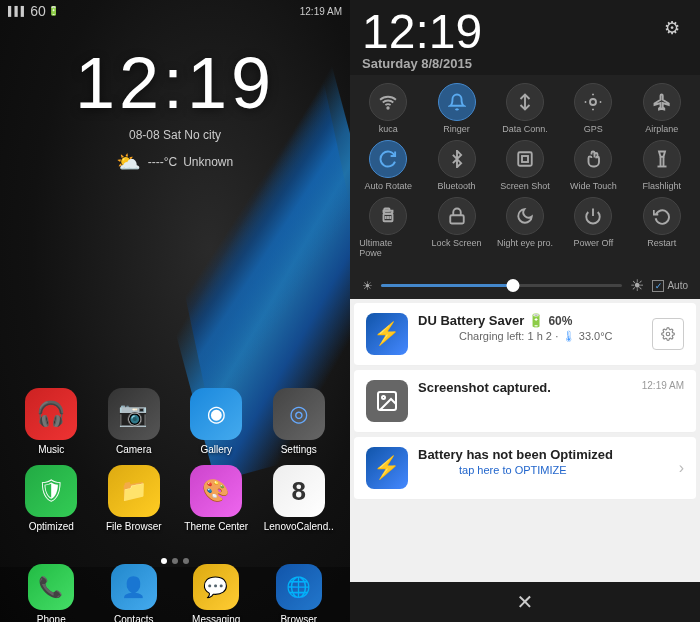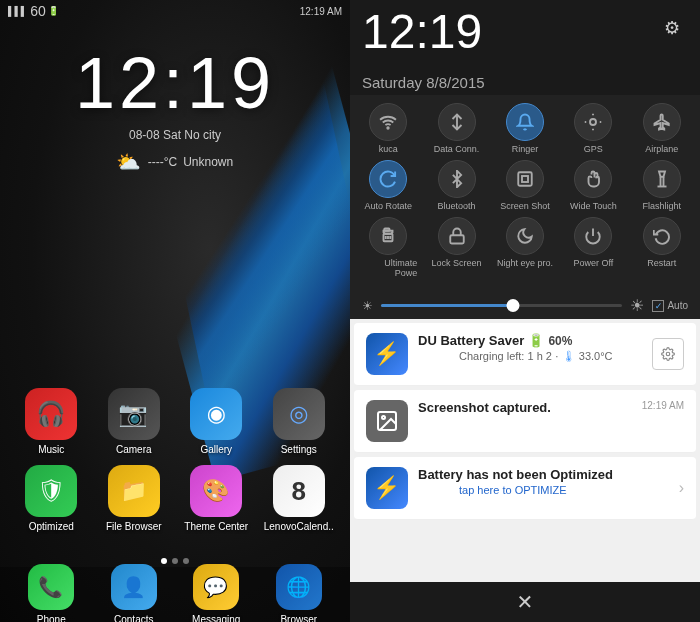--- a/index.html
+++ b/index.html
@@ -188,23 +188,24 @@
       background: #1a1a1a;
     }
     .notif-time-block {}
     .notif-time-large {
       font-size: 48px;
       font-weight: 100;
       color: #fff;
       line-height: 1;
     }
     .notif-date-text {
-      font-size: 15px;
+      font-size: 13px;
       color: #aaa;
-      margin-top: 18px;
+      margin-top: 0;
+      font-weight: bold;
     }
     .gear-btn {
       width: 32px; height: 32px;
       display: flex; align-items: center; justify-content: center;
       color: #ccc;
       font-size: 18px;
       margin-top: 4px;
     }
 
     
@@ -234,21 +235,21 @@
       border: 1px solid #444;
     }
     .toggle-circle.active {
       background: #2a5a8a;
       color: #5aaaf0;
       border-color: #4488cc;
     }
     .toggle-label {
       font-size: 9px;
       color: #aaa;
-      text-align: right;
+      text-align: left;
     }
 
     
     .brightness-row {
       display: flex;
       align-items: center;
       padding: 4px 12px;
       gap: 8px;
       background: #222;
     }
@@ -519,38 +520,38 @@
             <path d="M5 12.55a11 11 0 0 1 14.08 0"></path>
             <path d="M1.42 9a16 16 0 0 1 21.16 0"></path>
             <path d="M8.53 16.11a6 6 0 0 1 6.95 0"></path>
             <circle cx="12" cy="20" r="1" fill="#aaa"></circle>
           </svg>
         </div>
         <span class="toggle-label">kuca</span>
       </div>
 
       <div class="toggle-item">
-        <div class="toggle-circle">
-          <svg width="18" height="18" viewBox="0 0 24 24" fill="none" stroke="#aaa" stroke-width="2.5">
-            <line x1="12" y1="2" x2="12" y2="22"></line>
-            <polyline points="18 8 12 2 6 8"></polyline>
-            <polyline points="6 16 12 22 18 16"></polyline>
-          </svg>
-        </div>
-        <span class="toggle-label">Data Conn.</span>
-      </div>
-
-      <div class="toggle-item">
         <div class="toggle-circle active">
           <svg width="18" height="18" viewBox="0 0 24 24" fill="none" stroke="#5aaaf0" stroke-width="2.5">
             <path d="M18 8A6 6 0 0 0 6 8c0 7-3 9-3 9h18s-3-2-3-9"></path>
             <path d="M13.73 21a2 2 0 0 1-3.46 0"></path>
           </svg>
         </div>
         <span class="toggle-label">Ringer</span>
+      </div>
+
+      <div class="toggle-item">
+        <div class="toggle-circle">
+          <svg width="18" height="18" viewBox="0 0 24 24" fill="none" stroke="#aaa" stroke-width="2.5">
+            <line x1="12" y1="2" x2="12" y2="22"></line>
+            <polyline points="18 8 12 2 6 8"></polyline>
+            <polyline points="6 16 12 22 18 16"></polyline>
+          </svg>
+        </div>
+        <span class="toggle-label">Data Conn.</span>
       </div>
 
       <div class="toggle-item">
         <div class="toggle-circle">
           <svg width="18" height="18" viewBox="0 0 24 24" fill="none" stroke="#aaa" stroke-width="2.5">
             <line x1="12" y1="1" x2="12" y2="3"></line>
             <line x1="12" y1="21" x2="12" y2="23"></line>
             <line x1="1" y1="12" x2="3" y2="12"></line>
             <line x1="21" y1="12" x2="23" y2="12"></line>
             <circle cx="12" cy="12" r="4"></circle>

